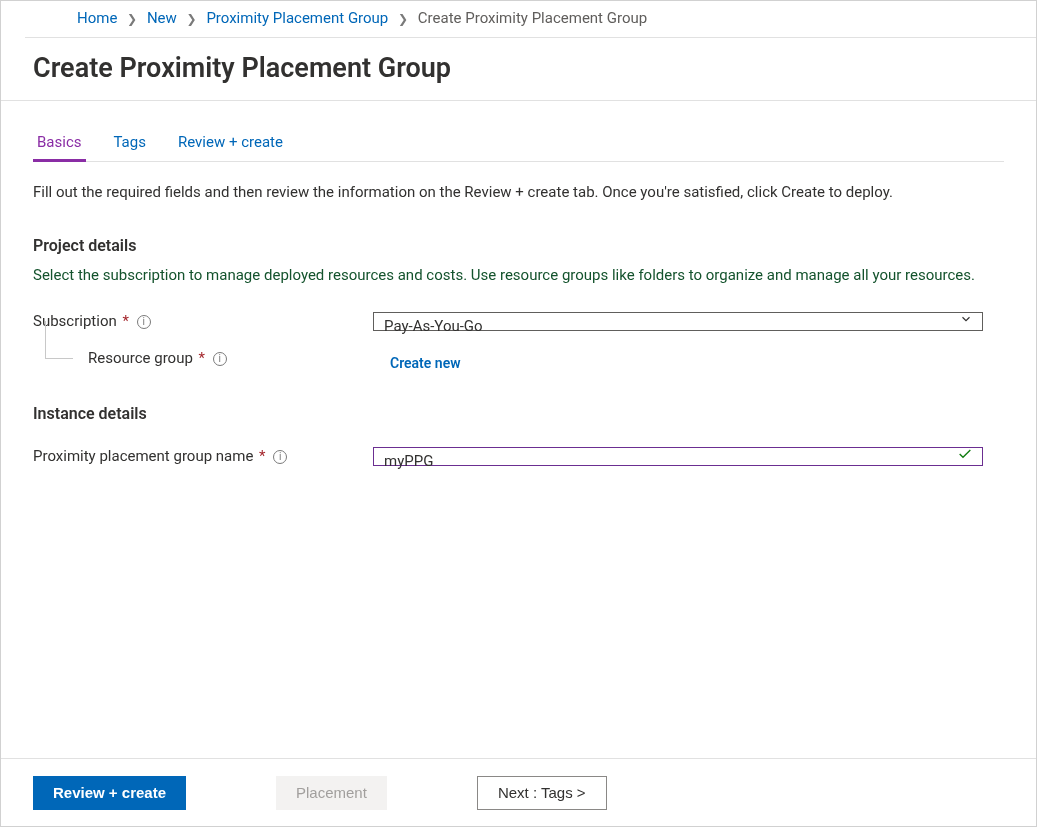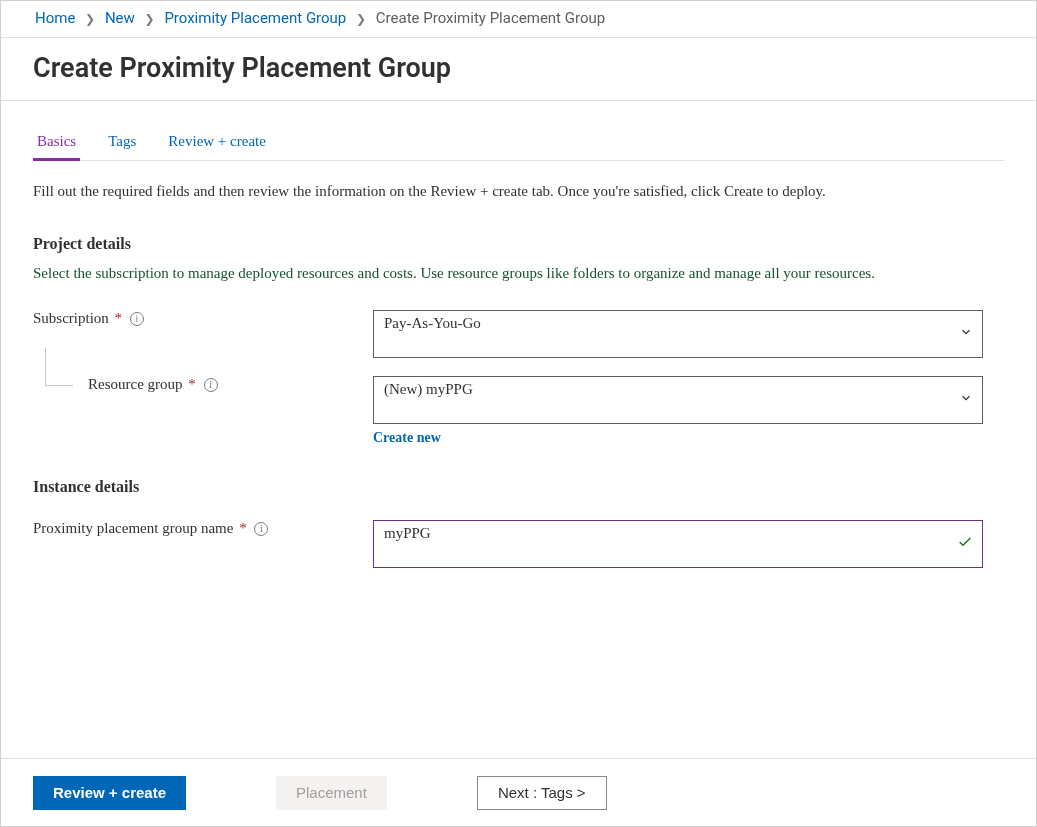--- a/index.html
+++ b/index.html
@@ -10,35 +10,36 @@
     color:#323130;
     background:#ffffff;
     width:1037px; height:827px;
     border:1px solid #d1d1d1;
     position:relative;
   }
   
   .breadcrumb-bar {
     background:#ffffff;
     border-bottom:1px solid #e1e1e1;
-    padding:8px 24px 10px 34px;
-    font-size:15px;
+    padding:8px 24px 10px 52px;
+    font-size:15px;
+    margin-left:24px;
   }
   .breadcrumb-link { color:#0067b8; cursor:pointer; }
   .breadcrumb-sep  { color:#7a7a7a; margin:0 6px; font-size:12px; display:inline-block; vertical-align:middle;}
   .breadcrumb-current { color:#605e5c; }
   
   .page-title {
     font-size:27px;
     font-weight:600;
     padding:14px 24px 16px 32px;
     border-bottom:1px solid #e1e1e1;
   }
   
-  .content { padding:26px 32px 0 32px;font-family:Liberation Serif, serif; }
+  .content { padding:26px 32px 0 32px; }
   .tabs {
     display:flex;
     gap:24px;
     border-bottom:1px solid #e1e1e1;
     margin-bottom:20px;
   }
   .tab {
     padding:6px 4px 10px 4px;
     font-size:15px;
     cursor:pointer;
@@ -86,21 +87,21 @@
     justify-content:center;
     align-items:center;
     color:#7a7a7a;
     margin-left:4px;
     vertical-align:middle;
     cursor:pointer;
   }
   .field-input-col { flex:1; max-width:610px; }
   .select-box, .text-box {
     width:100%;
-    height:48px;
+    height:19px;
     border:1px solid #605e5c;
     background:#ffffff;
     padding:4px 30px 12px 10px;
     font-size:15px;
     position:relative;
   }
   .select-box { cursor:pointer; }
   .select-wrapper{ position:relative; }
   .chevron {
     position:absolute;
@@ -180,36 +181,28 @@
         <div class="select-box">Pay-As-You-Go</div>
         <span class="chevron">
           <svg viewBox="0 0 24 24" fill="none" stroke-width="2">
               <polyline points="6 9 12 15 18 9"></polyline>
             </svg>
         </span>
       </div>
     </div>
   </div>
 
-  <div class="field-row" style="margin-bottom:4px;">
+  <div class="field-row" style="margin-bottom:4px;gap:17px;">
     <div class="field-label-col indent">
       <span class="indent-connector"></span>
       <span>Resource group</span>
       <span class="req">*</span>
       <span class="info-icon">i</span>
     </div>
     <div class="field-input-col">
-      <div class="select-wrapper">
-        <div class="select-box">(New) myPPG</div>
-        <span class="chevron">
-          <svg viewBox="0 0 24 24" fill="none" stroke-width="2">
-              <polyline points="6 9 12 15 18 9"></polyline>
-            </svg>
-        </span>
-      </div>
       <span class="link-under">Create new</span>
     </div>
   </div>
 
   <div class="section-gap"></div>
 
   <div class="section-title">Instance details</div>
   <div style="height:14px;"></div>
 
 

